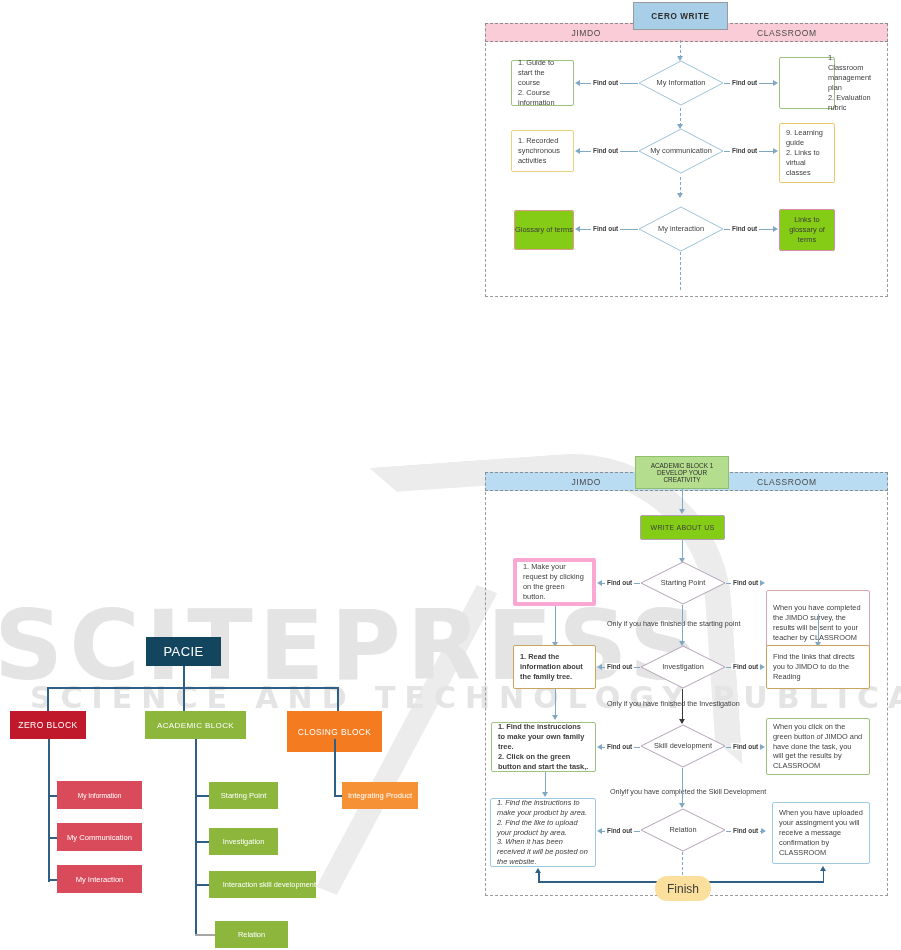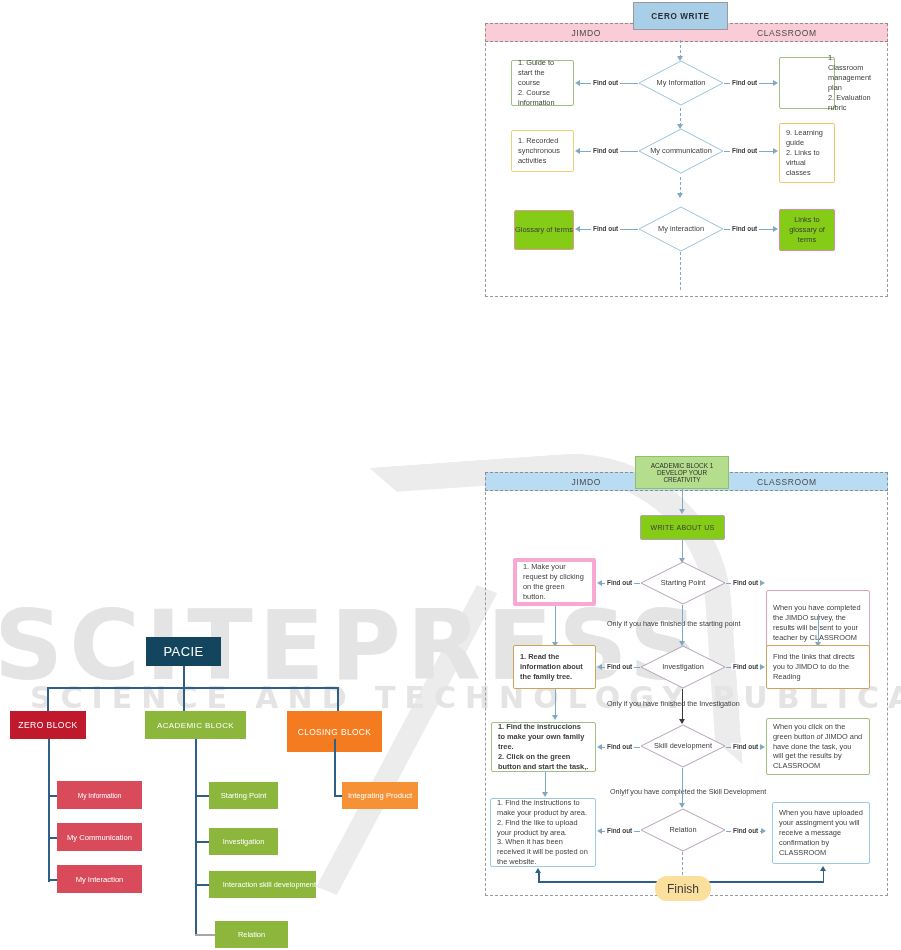--- a/index.html
+++ b/index.html
@@ -318,21 +318,21 @@
     <div class="edge edge-v" style="left:682px;top:768px;height:38px;"></div>
     <div class="arrow-d" style="left:678.5px;top:803px;"></div>
 
     <div class="diamond" style="left:640px;top:808px;width:86px;height:44px;">
       <svg class="dshape" viewBox="0 0 86 44" preserveAspectRatio="none">
         <polygon points="43,1 85,22 43,43 1,22" fill="#ffffff" stroke="#b3a3b8" stroke-width="1"></polygon>
       </svg>
       <span class="dlabel">Relation</span>
     </div>
     <div class="nodeL" style="left:490px;top:798px;width:106px;height:69px;border:1px solid #9ec9e2;border-radius:2px;">
-      <span class="txt" style="white-space:pre-line;">1. Find the instructions to make your product by area.
+      <span class="txt" style="white-space:pre-line;font-style:italic;">1. Find the instructions to make your product by area.
 2. Find the like to upload your product by area.
 3. When it has been received it will be posted on the website.</span>
     </div>
     <div class="nodeL" style="left:772px;top:802px;width:98px;height:62px;border:1px solid #9ec9e2;border-radius:2px;">
       <span class="txt" style="white-space:pre-line;">When you have uploaded your assingment you will receive a message confirmation by CLASSROOM</span>
     </div>
     <div class="edge edge-h" style="left:602px;top:831px;width:38px;"></div>
     <div class="arrow-l" style="left:597px;top:827.5px;"></div>
     <div class="edge edge-h" style="left:726px;top:831px;width:36px;"></div>
     <div class="arrow-r" style="left:761px;top:827.5px;"></div>

